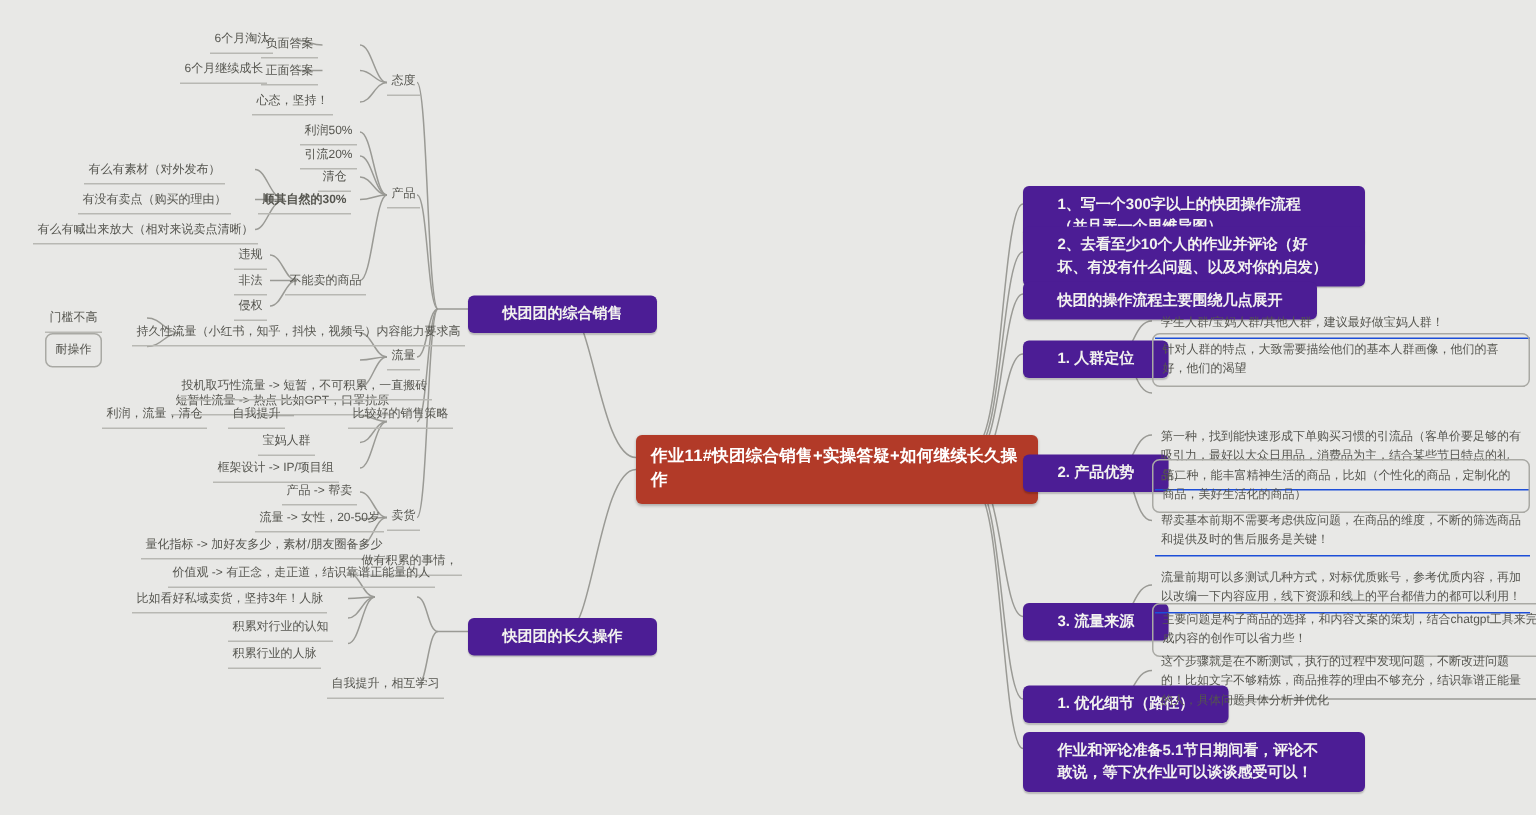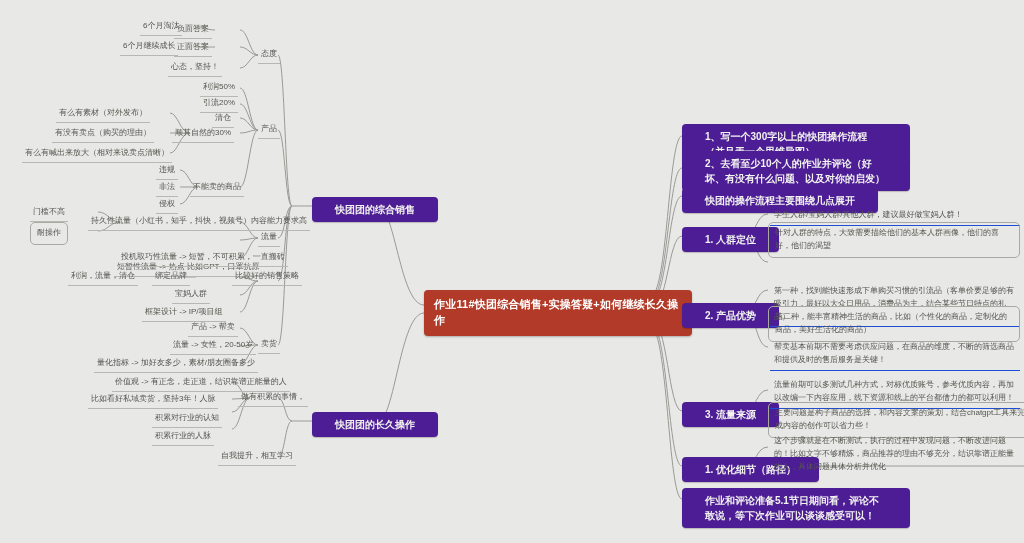--- a/index.html
+++ b/index.html
@@ -149,49 +149,49 @@
   <div class="node leaf" style="left:174px;top:21px;">负面答案</div>
   <div class="node leaf" style="left:174px;top:39px;">正面答案</div>
   <div class="node leaf" style="left:168px;top:59px;">心态，坚持！</div>
   <div class="node leaf" style="left:140px;top:18px;">6个月淘汰</div>
   <div class="node leaf" style="left:120px;top:38px;">6个月继续成长</div>
 
   <div class="node leaf" style="left:258px;top:121px;">产品</div>
   <div class="node leaf" style="left:200px;top:79px;">利润50%</div>
   <div class="node leaf" style="left:200px;top:95px;">引流20%</div>
   <div class="node leaf" style="left:212px;top:110px;">清仓</div>
-  <div class="node leaf" style="left:172px;top:125px;">顺其自然的30%</div>
+  <div class="node leaf" style="left:172px;top:125px;font-weight:bold;">顺其自然的30%</div>
   <div class="node leaf" style="left:190px;top:179px;">不能卖的商品</div>
   <div class="node leaf" style="left:56px;top:105px;">有么有素材（对外发布）</div>
   <div class="node leaf" style="left:52px;top:125px;">有没有卖点（购买的理由）</div>
   <div class="node leaf" style="left:22px;top:145px;">有么有喊出来放大（相对来说卖点清晰）</div>
   <div class="node leaf" style="left:156px;top:162px;">违规</div>
   <div class="node leaf" style="left:156px;top:179px;">非法</div>
   <div class="node leaf" style="left:156px;top:196px;">侵权</div>
 
   <div class="node leaf" style="left:258px;top:229px;">流量</div>
   <div class="node leaf" style="left:88px;top:213px;">持久性流量（小红书，知乎，抖快，视频号）内容能力要求高</div>
   <div class="node leaf" style="left:114px;top:231px;margin-top:28px;">短暂性流量 -&gt; 热点 比如GPT，口罩抗原</div>
   <div class="node leaf" style="left:118px;top:249px;">投机取巧性流量 -&gt; 短暂，不可积累，一直搬砖</div>
   <div class="node leaf" style="left:30px;top:204px;">门槛不高</div>
   <div class="node boxed" style="left:30px;top:222px;">耐操作</div>
 
   <div class="node leaf" style="left:232px;top:268px;">比较好的销售策略</div>
-  <div class="node leaf" style="left:152px;top:268px;">绑定品牌</div>
+  <div class="node leaf" style="left:152px;top:268px;">自我提升</div>
   <div class="node leaf" style="left:68px;top:268px;">利润，流量，清仓</div>
   <div class="node leaf" style="left:172px;top:286px;">宝妈人群</div>
   <div class="node leaf" style="left:142px;top:304px;">框架设计 -&gt; IP/项目组</div>
 
   <div class="node leaf" style="left:258px;top:336px;">卖货</div>
   <div class="node leaf" style="left:188px;top:319px;">产品 -&gt; 帮卖</div>
   <div class="node leaf" style="left:170px;top:337px;">流量 -&gt; 女性，20-50岁</div>
   <div class="node leaf" style="left:94px;top:355px;">量化指标 -&gt; 加好友多少，素材/朋友圈备多少</div>
 
   <div class="node pill" style="left:312px;top:412px;">快团团的长久操作</div>
-  <div class="node leaf" style="left:238px;top:389px;">做有积累的事情，</div>
+  <div class="node leaf" style="left:238px;top:366px;">做有积累的事情，</div>
   <div class="node leaf" style="left:112px;top:374px;">价值观 -&gt; 有正念，走正道，结识靠谱正能量的人</div>
   <div class="node leaf" style="left:88px;top:391px;">比如看好私域卖货，坚持3年！人脉</div>
   <div class="node leaf" style="left:152px;top:410px;">积累对行业的认知</div>
   <div class="node leaf" style="left:152px;top:428px;">积累行业的人脉</div>
   <div class="node leaf" style="left:218px;top:448px;">自我提升，相互学习</div>
 
   <div class="node pill" style="left:682px;top:124px;width:228px;">1、写一个300字以上的快团操作流程（并且弄一个思维导图）</div>
   <div class="node pill" style="left:682px;top:151px;width:228px;">2、去看至少10个人的作业并评论（好坏、有没有什么问题、以及对你的启发）</div>
   <div class="node pill" style="left:682px;top:188px;">快团的操作流程主要围绕几点展开</div>
 

